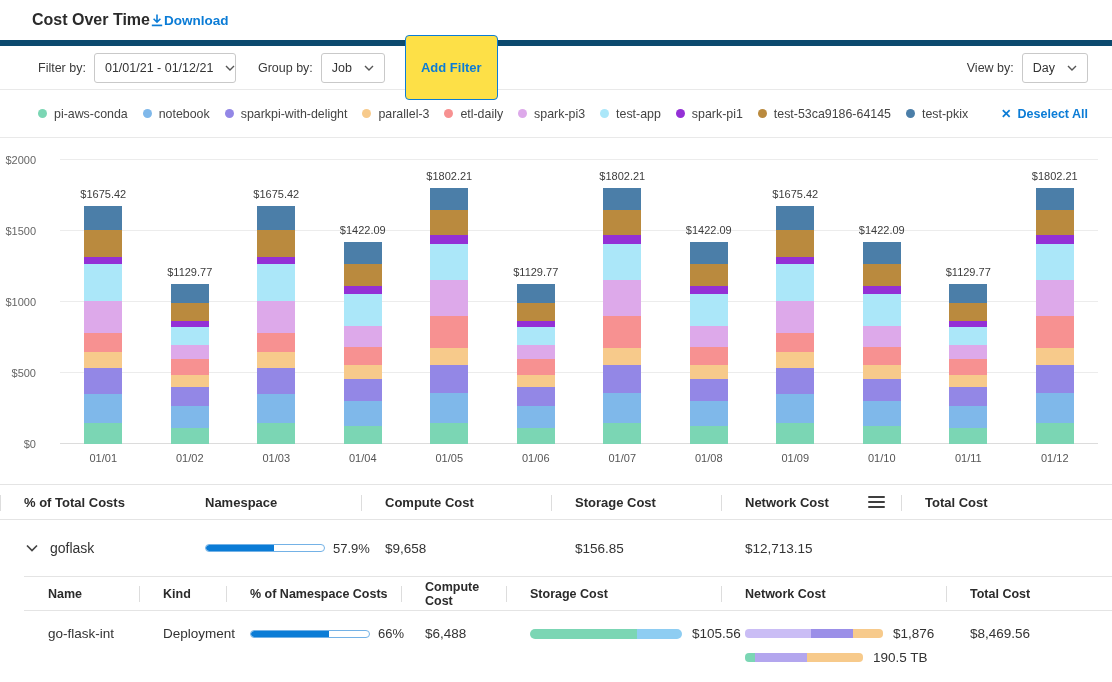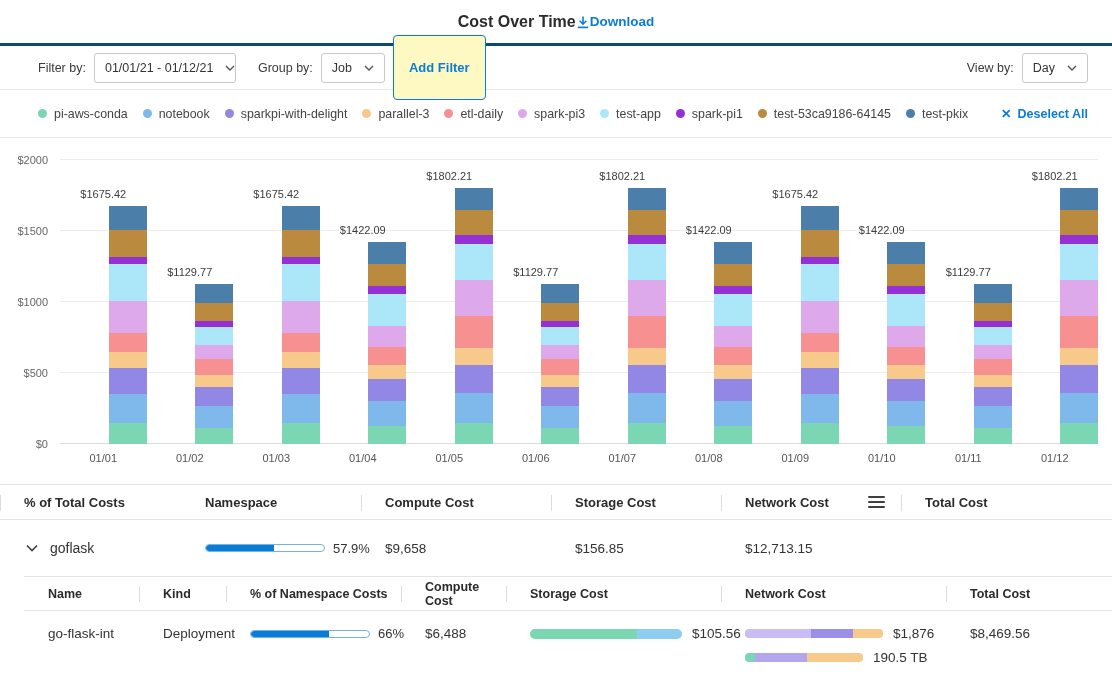--- a/index.html
+++ b/index.html
@@ -2,60 +2,60 @@
 <html style="--accent: #0b7cd6;"><head>
 <meta charset="utf-8">
 <style>
   *{box-sizing:border-box;margin:0;padding:0}
   html,body{margin:0;padding:0}
   body{width:1112px;height:682px;overflow:hidden;background:#fff;
        font-family:"Liberation Sans",sans-serif;color:#333}
   .app{width:1112px;height:682px;overflow:hidden;background:#fff}
 
   
-  .topbar{display:flex;justify-content:center;align-items:center;height:46px;
-          padding:0 32px;border-bottom:3px solid #0c4a6e}
+  .topbar{display:flex;justify-content:flex-start;align-items:center;height:46px;
+          padding:0 32px;border-bottom:6px solid #0c4a6e}
   .title{font-size:16px;font-weight:bold;color:#2b2b2b}
   .download{display:flex;align-items:center;color:var(--accent);
             font-weight:bold;font-size:13.5px;cursor:pointer}
 
   
   .filterbar{display:flex;align-items:center;height:44px;padding:0 24px 0 38px;
              border-bottom:1px solid #e9e9e9}
   .flabel{font-size:12.5px;font-weight:normal;color:#3a3a3a;margin-right:8px;white-space:nowrap}
   .select{display:flex;align-items:center;justify-content:space-between;gap:12px;
           border:1px solid #c9c9c9;border-radius:3px;height:30px;padding:0 10px;
           font-size:12.5px;color:#333;cursor:pointer;background:#fff;white-space:nowrap}
   .sel-date{width:142px}
   .gap{width:22px}
-  .addfilter{margin-left:8px;border:1px solid var(--accent);color:var(--accent);
+  .addfilter{margin-left:20px;border:1px solid var(--accent);color:var(--accent);
              font-weight:bold;font-size:13px;border-radius:4px;padding:24px 15px;
-             background:#fef9c3;cursor:pointer}
+             background:#fde047;cursor:pointer}
   .spacer{flex:1}
 
   
   .legendbar{display:flex;align-items:center;height:48px;padding:0 24px 0 38px;
              border-bottom:1px solid #e9e9e9}
   .legend-items{display:flex;align-items:center;gap:15px;flex:1}
   .legend-item{display:flex;align-items:center;gap:7px;font-size:12.4px;color:#444;
                cursor:pointer;white-space:nowrap}
   .dot{width:9px;height:9px;border-radius:50%;flex:none}
   .deselect{margin-left:auto;color:var(--accent);font-size:12.5px;font-weight:bold;
             display:flex;gap:6px;align-items:center;cursor:pointer;white-space:nowrap}
 
   
   .chart{padding:22px 0 0 0}
   .chart-grid{display:grid;grid-template-columns:60px 1fr;margin-right:14px}
   .y-axis{position:relative;height:284px}
-  .ytick{position:absolute;right:12px;font-size:11px;color:#666;transform:translateY(50%)}
+  .ytick{position:absolute;right:24px;font-size:11px;color:#666;transform:translateY(50%)}
   .plot{position:relative;height:284px}
   .gridline{position:absolute;left:0;right:0;height:1px;background:#ececec}
   .gridline.base{background:#dcdcdc}
   .bars{position:absolute;inset:0;display:flex}
-  .bar-slot{flex:1;position:relative;display:flex;align-items:flex-end;justify-content:flex-end}
+  .bar-slot{flex:1;position:relative;display:flex;align-items:flex-end;justify-content:center}
   .bar-stack{width:38px;display:flex;flex-direction:column}
   .seg{width:100%}
   .bar-total{position:absolute;left:50%;transform:translateX(-50%);font-size:11px;
              color:#3c3c3c;white-space:nowrap}
   .x-axis{display:grid;grid-template-columns:60px 1fr;margin:8px 14px 0 0;padding-bottom:20px}
   .x-labels{display:flex}
   .x-label{flex:1;text-align:center;font-size:11px;color:#555}
 
   
   .table-header{display:grid;grid-template-columns:181px 180px 190px 170px 180px 211px;

